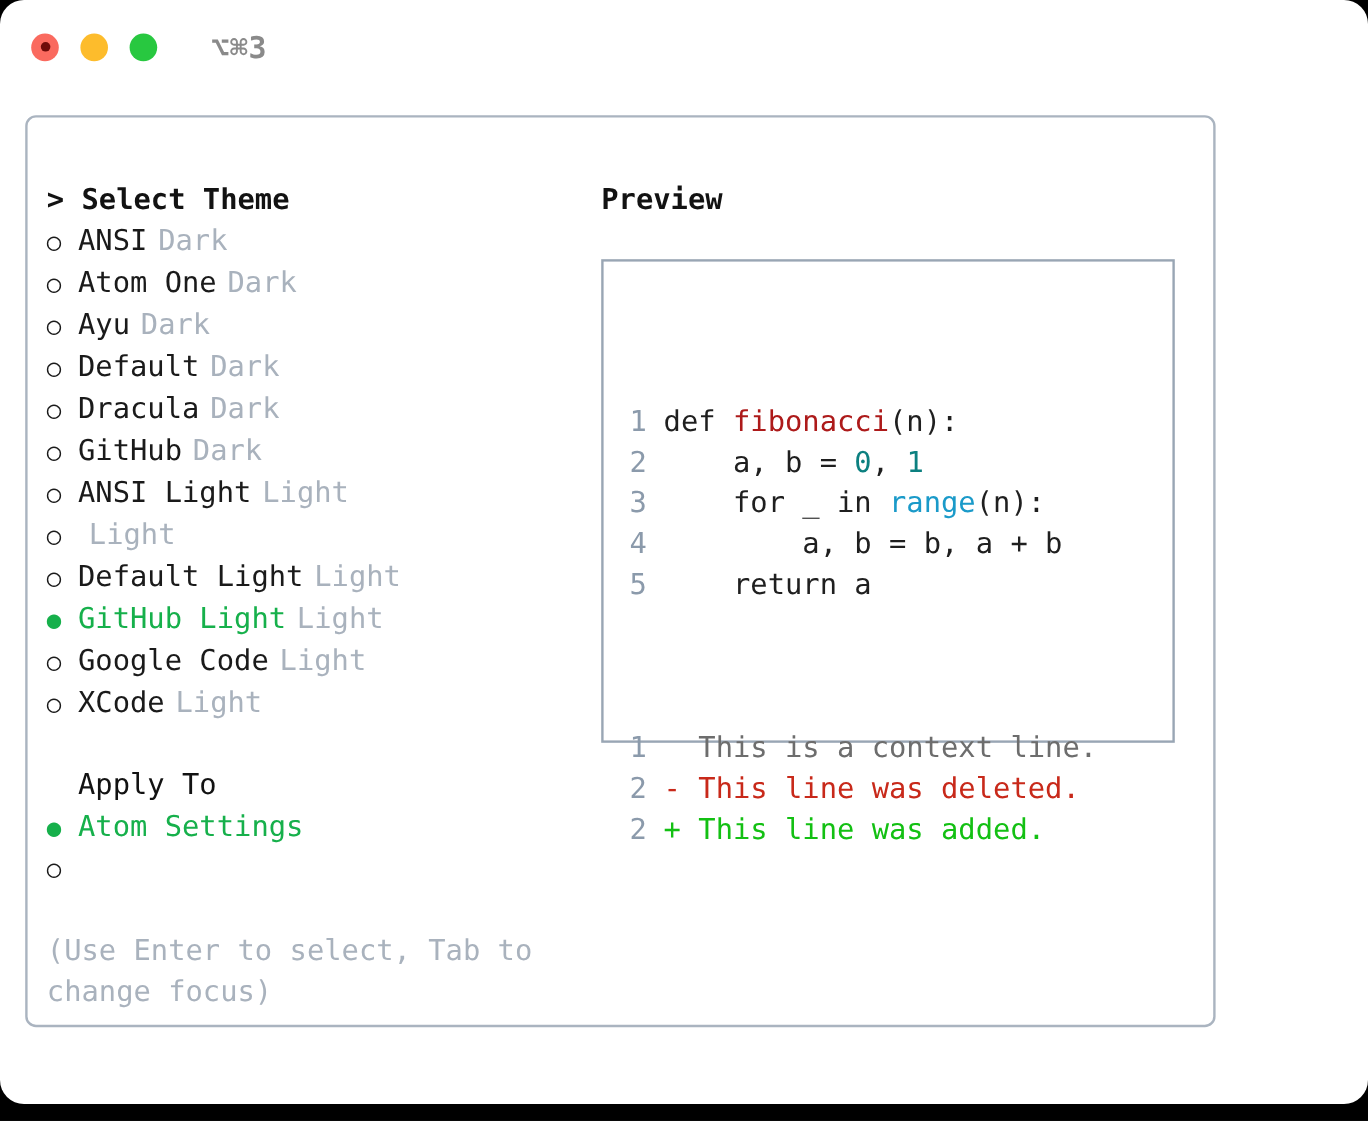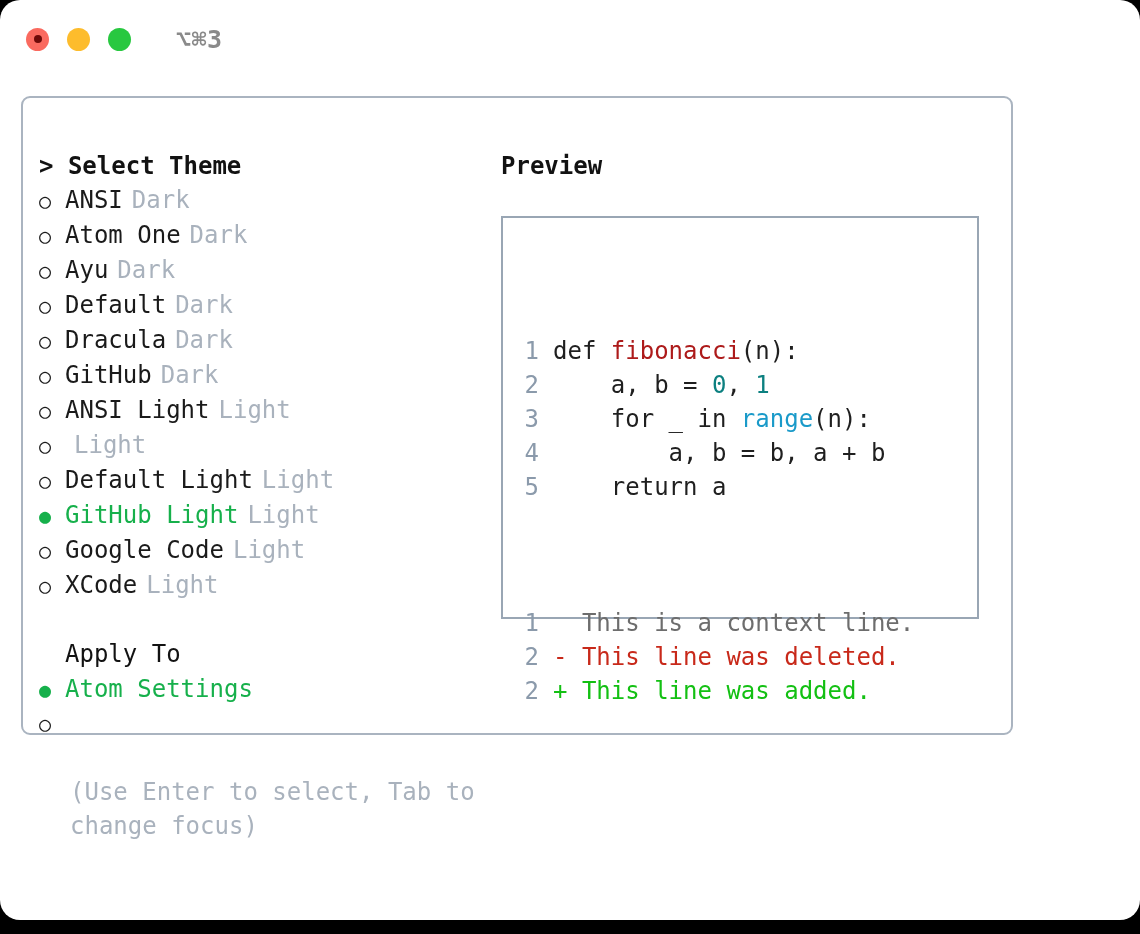--- a/index.html
+++ b/index.html
@@ -70,21 +70,21 @@
     letter-spacing: 0.5px;
     white-space: pre;
   }
 
   
   .panel {
     position: absolute;
     left: 21px;
     top: 96px;
     width: 992px;
-    height: 639px;
+    height: 760px;
     border: 2px solid #aab4c0;
     border-radius: 9px;
     background: #ffffff;
     box-sizing: border-box;
   }
 
   .panel-body {
     position: relative;
     width: 100%;
     height: 100%;
@@ -141,21 +141,20 @@
   }
 
   .spacer-lg { height: 34px; }
 
   .hint {
     margin-top: 34px;
     font-size: 24px;
     line-height: 34px;
     color: #a9b2bd;
     width: 410px;
-    margin-left: 31px;
   }
 
   
   .right-col {
     position: absolute;
     left: 478px;
     top: 51px;
     width: 490px;
   }
   .preview-title {

